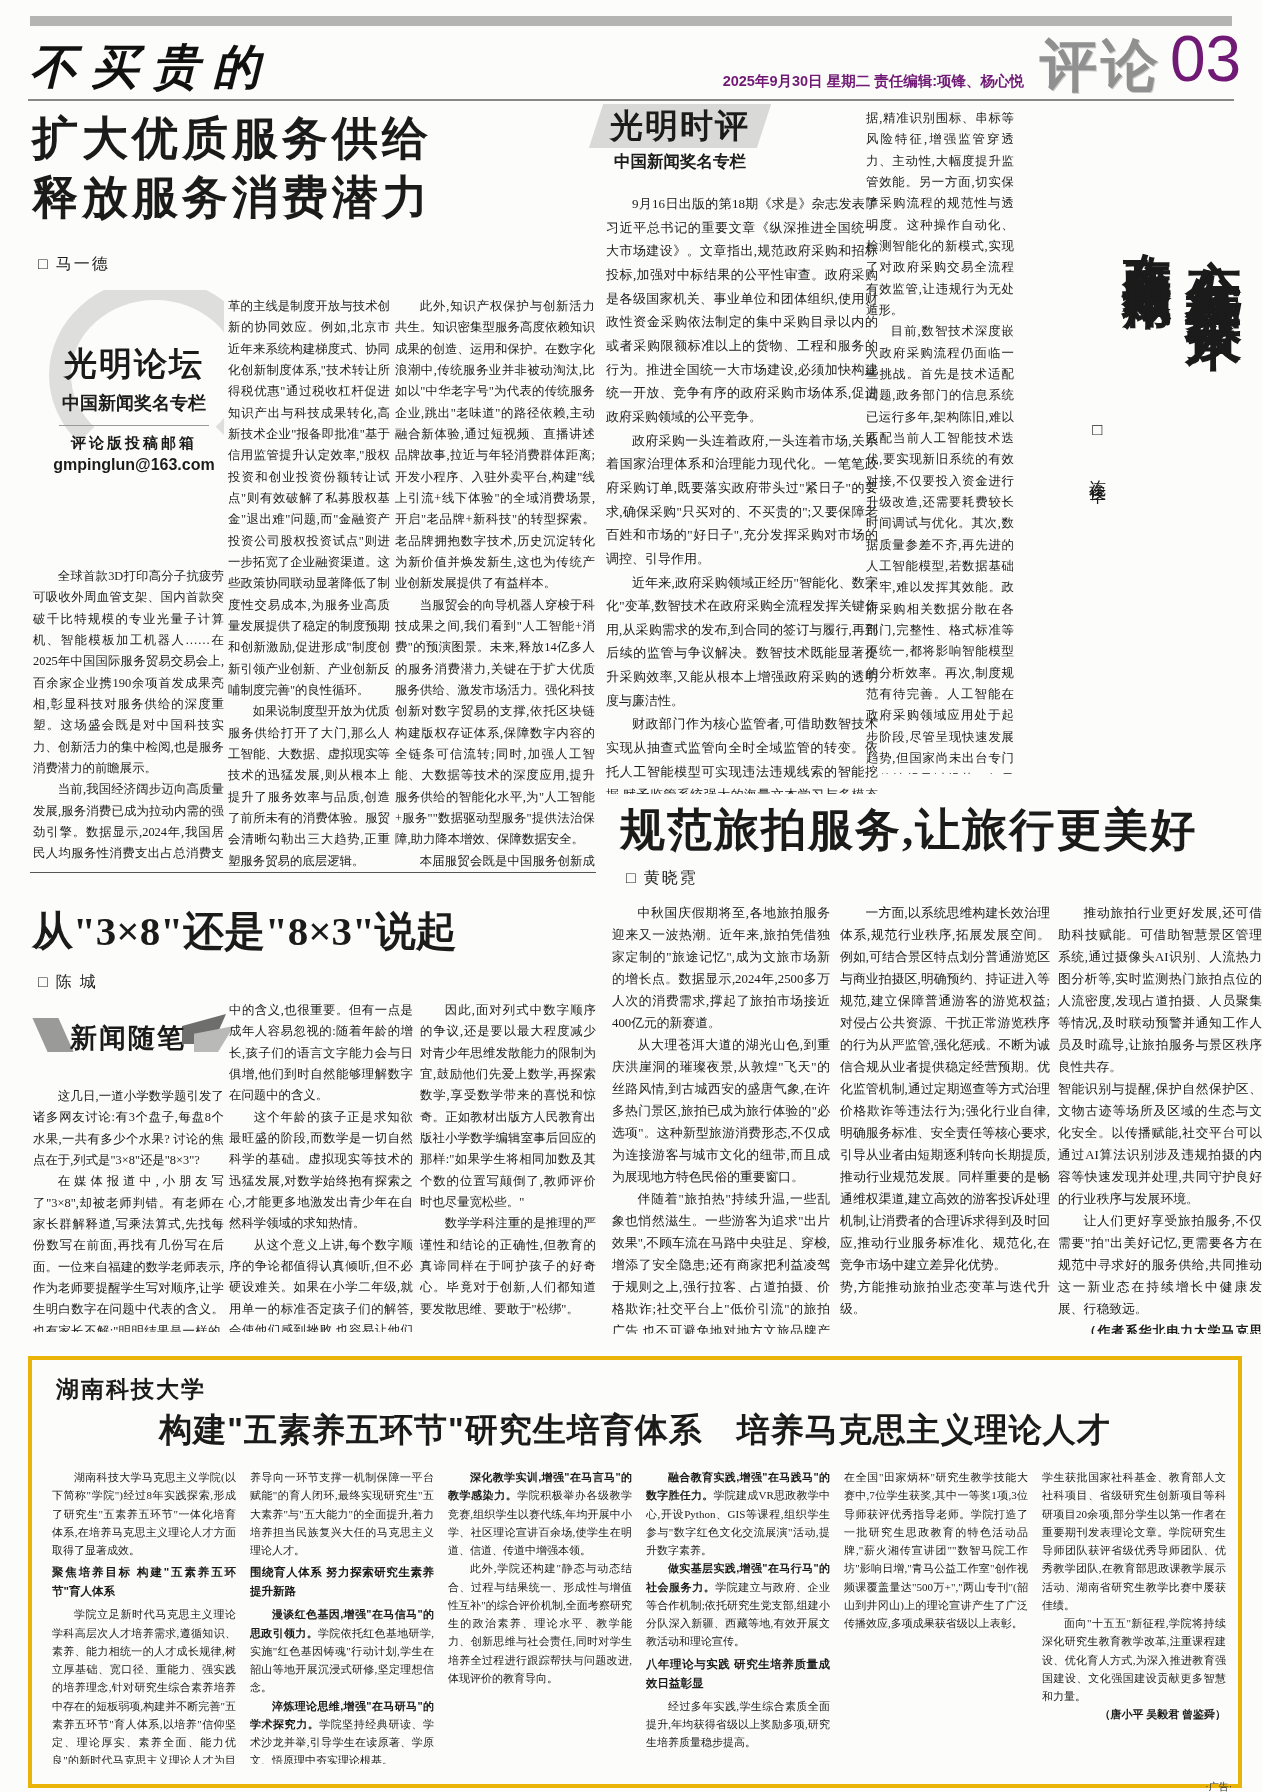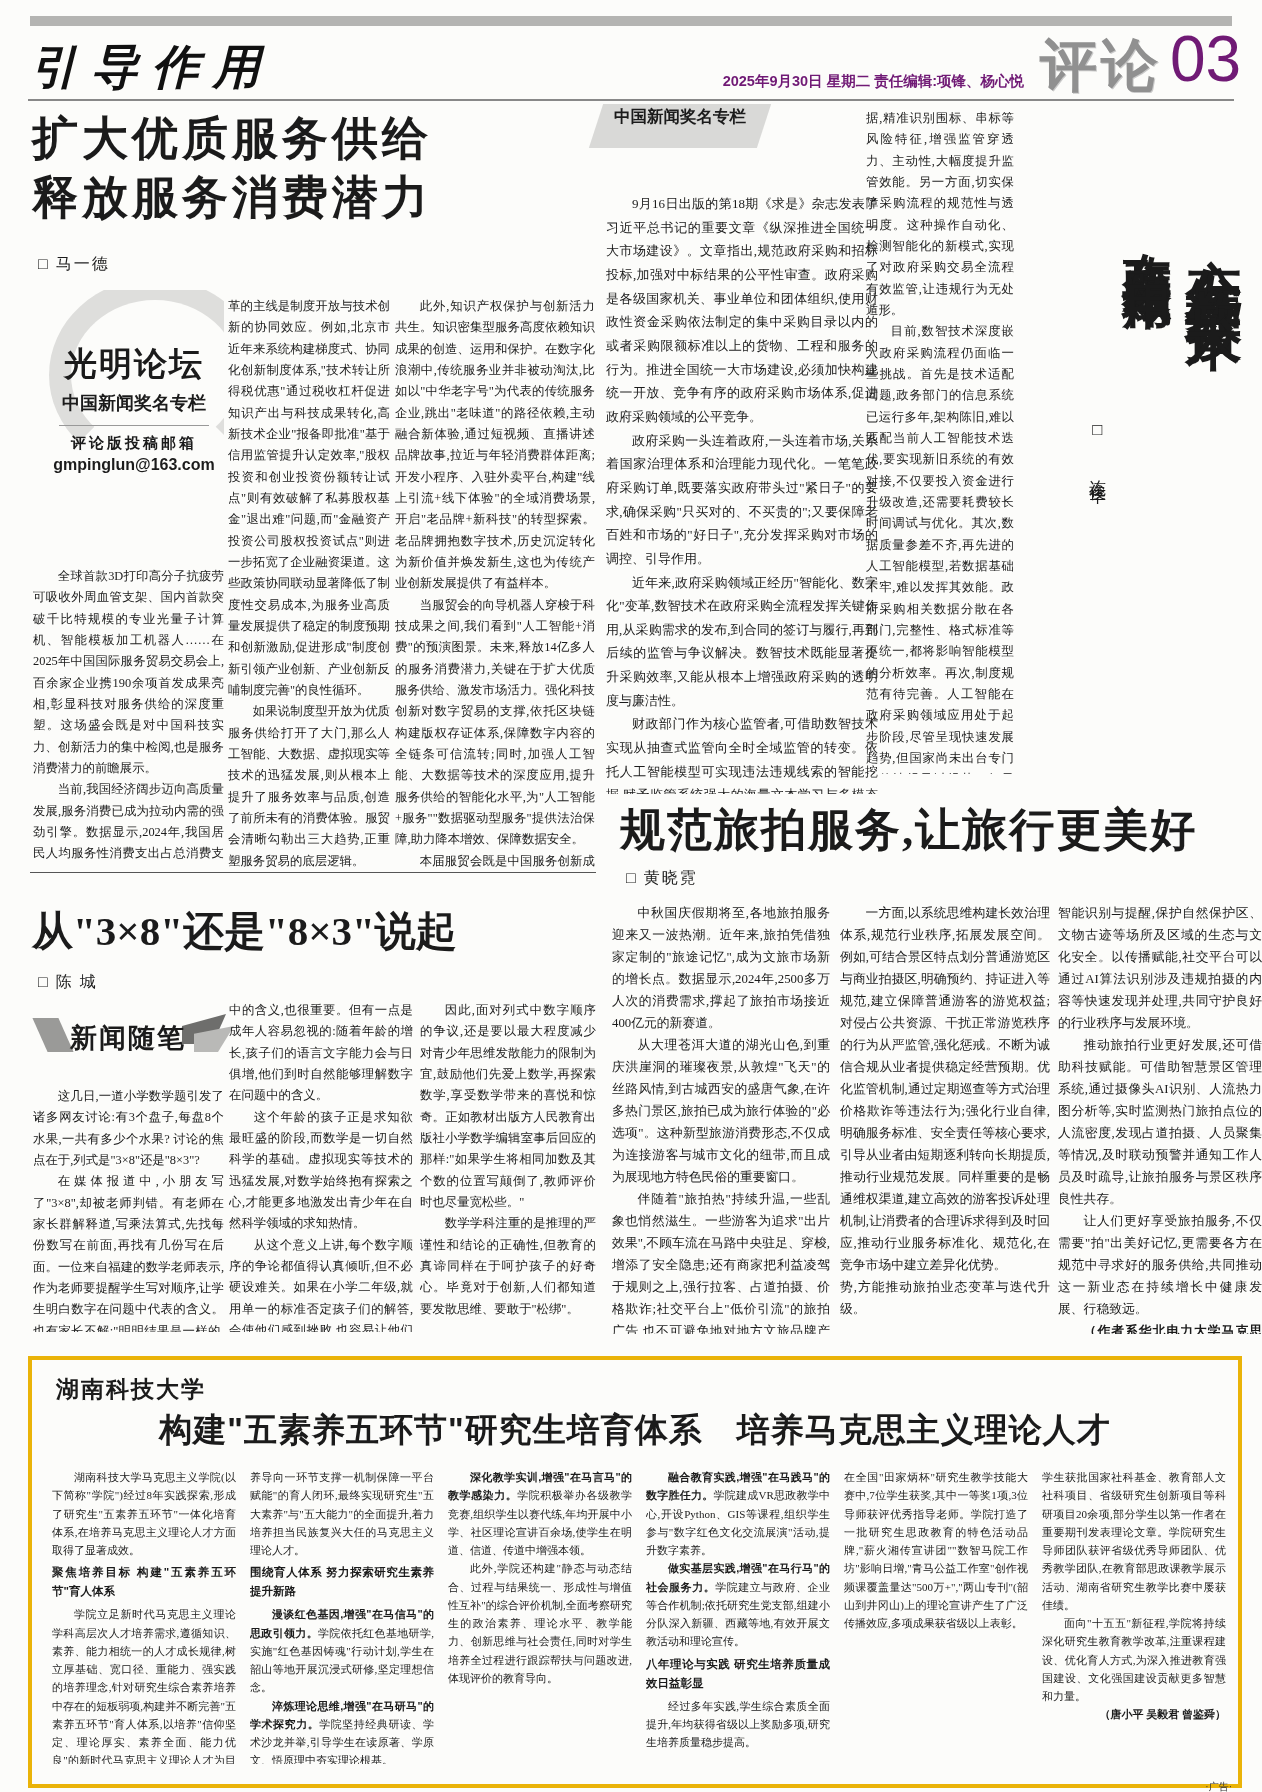--- a/index.html
+++ b/index.html
@@ -77,21 +77,21 @@
   .featcol p b{font-family:"Liberation Sans","DejaVu Sans",sans-serif;}
   .feat-credit{text-align:right;text-indent:0 !important;font-weight:bold;}
   .admark{position:absolute;right:30px;top:1780px;font-size:10px;color:#333;}
 </style>
 </head>
 <body>
 
 <div class="page">
 
   <div class="graybar"></div>
-  <div class="logo">引导作用</div>
+  <div class="logo">不买贵的</div>
   <div class="dateline">2025年9月30日  星期二  责任编辑:项锋、杨心悦</div>
   <div class="section">评论</div>
   <div class="pageno">03</div>
   <div class="mastrule"></div>
 
   <div class="a1-headline">
     <div>扩大优质服务供给</div>
     <div>释放服务消费潜力</div>
   </div>
   <div class="byline" style="left:38px;top:254px;">□ 马一德</div>
@@ -113,20 +113,21 @@
     </div>
   <div class="col" style="left:395px;top:296px;width:200px;height:576px;">
       <p>此外,知识产权保护与创新活力共生。知识密集型服务高度依赖知识成果的创造、运用和保护。在数字化浪潮中,传统服务业并非被动淘汰,比如以"中华老字号"为代表的传统服务企业,跳出"老味道"的路径依赖,主动融合新体验,通过短视频、直播讲述品牌故事,拉近与年轻消费群体距离;开发小程序、入驻外卖平台,构建"线上引流+线下体验"的全域消费场景,开启"老品牌+新科技"的转型探索。老品牌拥抱数字技术,历史沉淀转化为新价值并焕发新生,这也为传统产业创新发展提供了有益样本。</p>
       <p>当服贸会的向导机器人穿梭于科技成果之间,我们看到"人工智能+消费"的预演图景。未来,释放14亿多人的服务消费潜力,关键在于扩大优质服务供给、激发市场活力。强化科技创新对数字贸易的支撑,依托区块链构建版权存证体系,保障数字内容的全链条可信流转;同时,加强人工智能、大数据等技术的深度应用,提升服务供给的智能化水平,为"人工智能+服务""数据驱动型服务"提供法治保障,助力降本增效、保障数据安全。</p>
       <p>本届服贸会既是中国服务创新成果的一次检验,也是未来消费的风向标。从量子计算到智慧养老,从老字号直播到VR文旅,创新已化为可触、可感、可消费的现实力量。正如本届服贸会主题所昭示的:唯有以数智领航、知识焕新,充分释放服务消费潜力,才能为中国式现代化注入澎湃动能。</p>
     </div>
   <div class="hr-a1"></div>
 
   <div class="shipingbox">
     <div class="sp-bg"></div>
+    <div class="sp-title">光明时评</div>
     <div class="sp-sub">中国新闻奖名专栏</div>
   </div>
   <div class="col" style="left:606px;top:192px;width:272px;height:602px;font-size:13px;line-height:1.82;">
       <p>9月16日出版的第18期《求是》杂志发表了习近平总书记的重要文章《纵深推进全国统一大市场建设》。文章指出,规范政府采购和招标投标,加强对中标结果的公平性审查。政府采购是各级国家机关、事业单位和团体组织,使用财政性资金采购依法制定的集中采购目录以内的或者采购限额标准以上的货物、工程和服务的行为。推进全国统一大市场建设,必须加快构建统一开放、竞争有序的政府采购市场体系,促进政府采购领域的公平竞争。</p>
       <p>政府采购一头连着政府,一头连着市场,关系着国家治理体系和治理能力现代化。一笔笔政府采购订单,既要落实政府带头过"紧日子"的要求,确保采购"只买对的、不买贵的";又要保障老百姓和市场的"好日子",充分发挥采购对市场的调控、引导作用。</p>
       <p>近年来,政府采购领域正经历"智能化、数字化"变革,数智技术在政府采购全流程发挥关键作用,从采购需求的发布,到合同的签订与履行,再到后续的监管与争议解决。数智技术既能显著提升采购效率,又能从根本上增强政府采购的透明度与廉洁性。</p>
       <p>财政部门作为核心监管者,可借助数智技术实现从抽查式监管向全时全域监管的转变。依托人工智能模型可实现违法违规线索的智能挖掘,赋予监管系统强大的海量文本学习与多模态视频分析能力,通过自动抓取异常交易数</p>
     </div>
   <div class="col" style="left:866px;top:108px;width:148px;height:666px;">
       <p style="text-indent: 0px;">据,精准识别围标、串标等风险特征,增强监管穿透力、主动性,大幅度提升监管效能。另一方面,切实保障采购流程的规范性与透明度。这种操作自动化、检测智能化的新模式,实现了对政府采购交易全流程有效监管,让违规行为无处遁形。</p>
@@ -141,22 +142,22 @@
   <div class="col" style="left:612px;top:902px;width:218px;height:432px;font-size:12.8px;">
       <p>中秋国庆假期将至,各地旅拍服务迎来又一波热潮。近年来,旅拍凭借独家定制的"旅途记忆",成为文旅市场新的增长点。数据显示,2024年,2500多万人次的消费需求,撑起了旅拍市场接近400亿元的新赛道。</p>
       <p>从大理苍洱大道的湖光山色,到重庆洪崖洞的璀璨夜景,从敦煌"飞天"的丝路风情,到古城西安的盛唐气象,在许多热门景区,旅拍已成为旅行体验的"必选项"。这种新型旅游消费形态,不仅成为连接游客与城市文化的纽带,而且成为展现地方特色民俗的重要窗口。</p>
       <p>伴随着"旅拍热"持续升温,一些乱象也悄然滋生。一些游客为追求"出片效果",不顾车流在马路中央驻足、穿梭,增添了安全隐患;还有商家把利益凌驾于规则之上,强行拉客、占道拍摄、价格欺诈;社交平台上"低价引流"的旅拍广告,也不可避免地对地方文旅品牌产生消极影响。</p>
     </div>
   <div class="col" style="left:840px;top:902px;width:210px;height:432px;font-size:12.8px;">
       <p>一方面,以系统思维构建长效治理体系,规范行业秩序,拓展发展空间。例如,可结合景区特点划分普通游览区与商业拍摄区,明确预约、持证进入等规范,建立保障普通游客的游览权益;对侵占公共资源、干扰正常游览秩序的行为从严监管,强化惩戒。不断为诚信合规从业者提供稳定经营预期。优化监管机制,通过定期巡查等方式治理价格欺诈等违法行为;强化行业自律,明确服务标准、安全责任等核心要求,引导从业者由短期逐利转向长期提质,推动行业规范发展。同样重要的是畅通维权渠道,建立高效的游客投诉处理机制,让消费者的合理诉求得到及时回应,推动行业服务标准化、规范化,在竞争市场中建立差异化优势。</p>
       <p style="text-indent: 0px;">势,方能推动旅拍业态变革与迭代升级。</p>
     </div>
   <div class="col" style="left:1058px;top:902px;width:204px;height:432px;font-size:12.8px;">
+      <p>推动旅拍行业更好发展,还可借助科技赋能。可借助智慧景区管理系统,通过摄像头AI识别、人流热力图分析等,实时监测热门旅拍点位的人流密度,发现占道拍摄、人员聚集等情况,及时联动预警并通知工作人员及时疏导,让旅拍服务与景区秩序良性共存。</p>
       <p style="text-indent: 0px;">智能识别与提醒,保护自然保护区、文物古迹等场所及区域的生态与文化安全。以传播赋能,社交平台可以通过AI算法识别涉及违规拍摄的内容等快速发现并处理,共同守护良好的行业秩序与发展环境。</p>
-      <p>推动旅拍行业更好发展,还可借助科技赋能。可借助智慧景区管理系统,通过摄像头AI识别、人流热力图分析等,实时监测热门旅拍点位的人流密度,发现占道拍摄、人员聚集等情况,及时联动预警并通知工作人员及时疏导,让旅拍服务与景区秩序良性共存。</p>
       <p>让人们更好享受旅拍服务,不仅需要"拍"出美好记忆,更需要各方在规范中寻求好的服务供给,共同推动这一新业态在持续增长中健康发展、行稳致远。</p>
       <p class="attr">（作者系华北电力大学马克思主义学院教授）</p>
     </div>
 
   <div class="a4-headline">从"3×8"还是"8×3"说起</div>
   <div class="byline" style="left:38px;top:972px;">□ 陈  城</div>
   <div class="suibibox">
     <div class="sb-flag-l"></div>
     <div class="sb-flag-r"></div>
     <div class="sb-flag-r2"></div>

